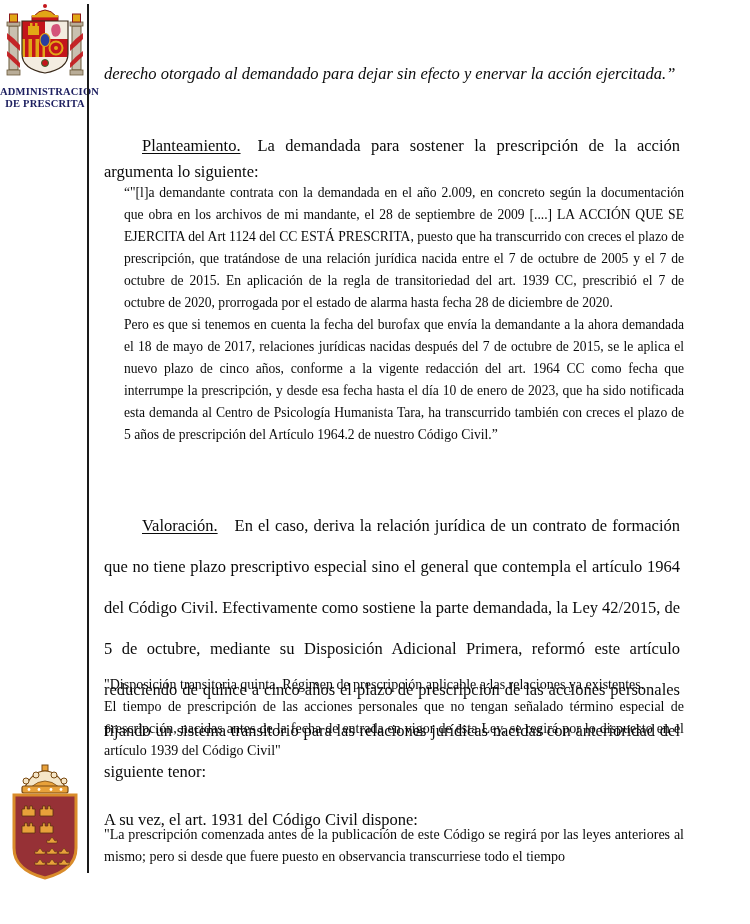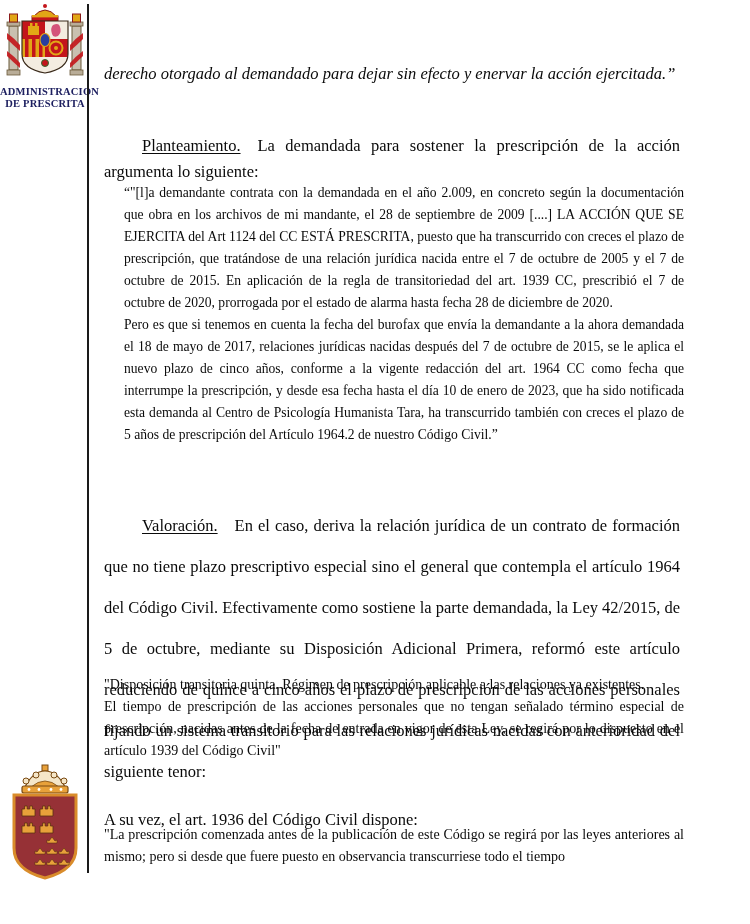--- a/index.html
+++ b/index.html
@@ -150,20 +150,20 @@
       <p>Pero es que si tenemos en cuenta la fecha del burofax que envía la demandante a la ahora demandada el 18 de mayo de 2017, relaciones jurídicas nacidas después del 7 de octubre de 2015, se le aplica el nuevo plazo de cinco años, conforme a la vigente redacción del art. 1964 CC como fecha que interrumpe la prescripción, y desde esa fecha hasta el día 10 de enero de 2023, que ha sido notificada esta demanda al Centro de Psicología Humanista Tara, ha transcurrido también con creces el plazo de 5 años de prescripción del Artículo 1964.2 de nuestro Código Civil.”</p>
     </div>
 
     <p class="blk p-valo"><span class="u-lead">Valoración.</span><span>En el caso, deriva la relación jurídica de un contrato de formación que no tiene plazo prescriptivo especial sino el general que contempla el artículo 1964 del Código Civil. Efectivamente como sostiene la parte demandada, la Ley 42/2015, de 5 de octubre, mediante su Disposición Adicional Primera, reformó este artículo reduciendo de quince a cinco años el plazo de prescripción de las acciones personales fijando un sistema transitorio para las relaciones jurídicas nacidas con anterioridad del siguiente tenor:</span></p>
 
     <div class="blk quote-flush2">
       <p>"Disposición transitoria quinta. Régimen de prescripción aplicable a las relaciones ya existentes.</p>
       <p>El tiempo de prescripción de las acciones personales que no tengan señalado término especial de prescripción, nacidas antes de la fecha de entrada en vigor de esta Ley, se regirá por lo dispuesto en el artículo 1939 del Código Civil"</p>
     </div>
 
-    <p class="blk p-asuvez">A su vez, el art. 1936 del Código Civil dispone:</p>
+    <p class="blk p-asuvez">A su vez, el art. 1931 del Código Civil dispone:</p>
 
     <div class="blk quote-flush3">
       <p>"La prescripción comenzada antes de la publicación de este Código se regirá por las leyes anteriores al mismo; pero si desde que fuere puesto en observancia transcurriese todo el tiempo</p>
     </div>
 
   </main>
 </div>
 
 </body></html>

